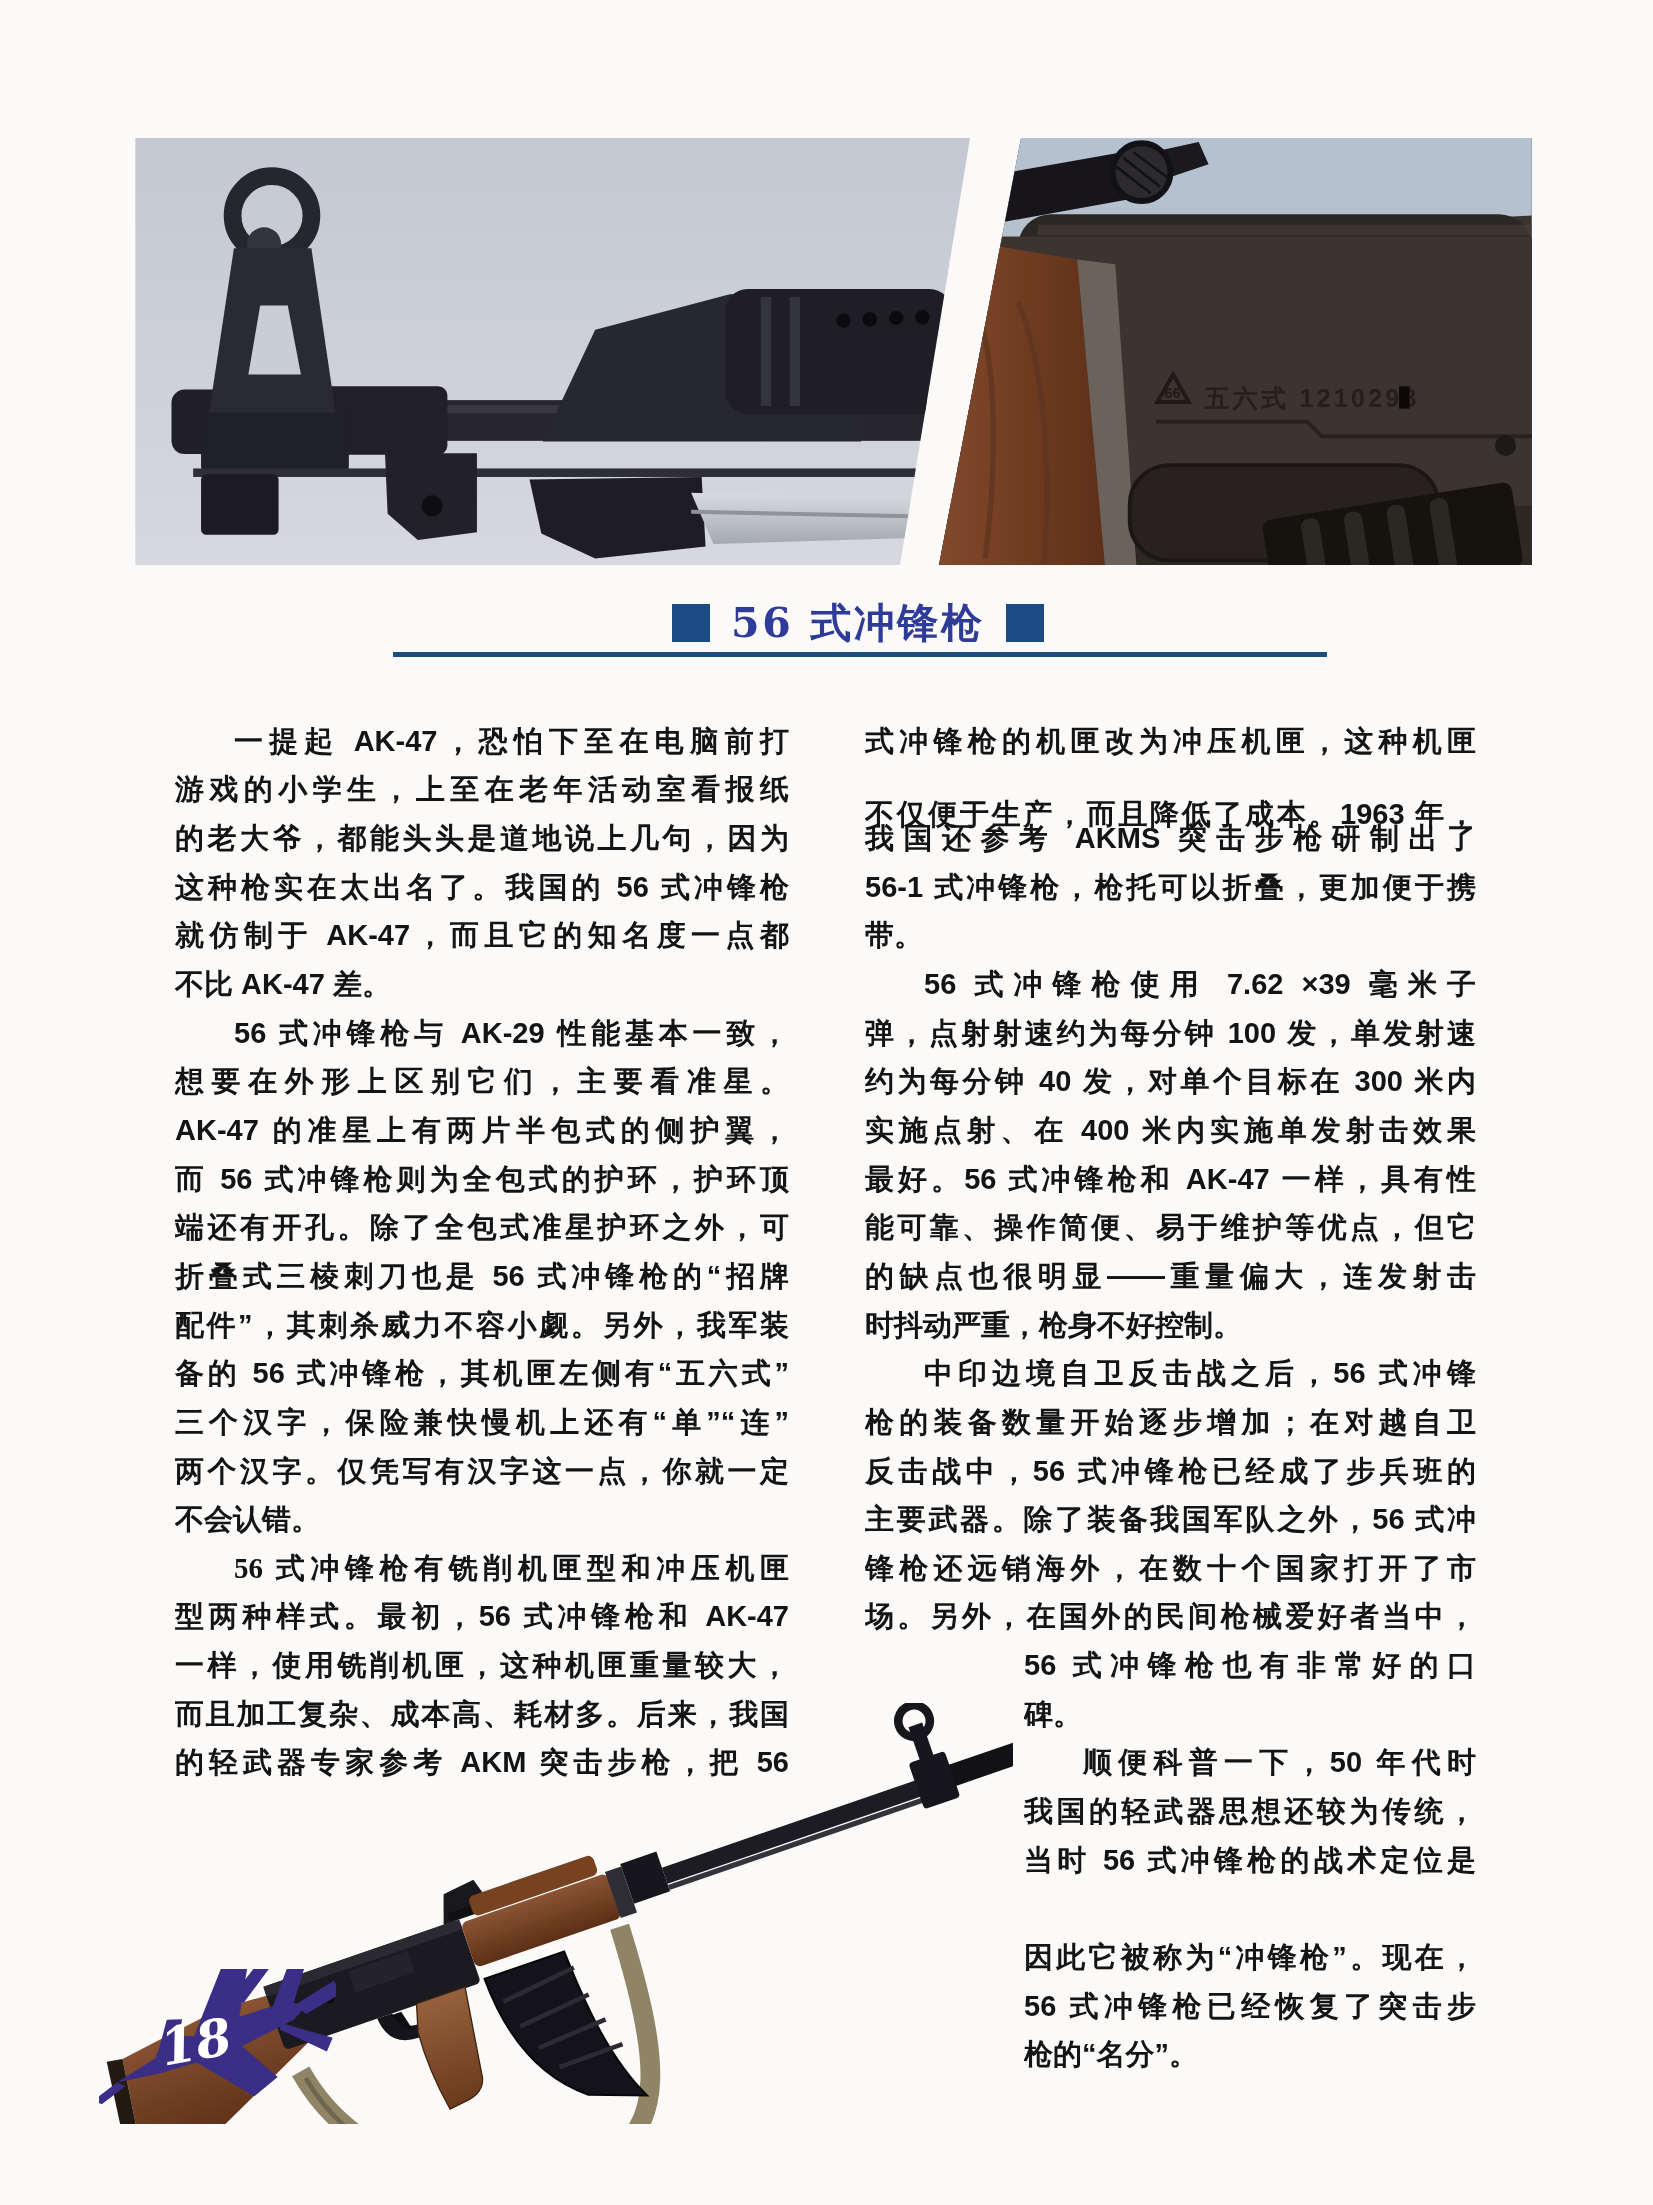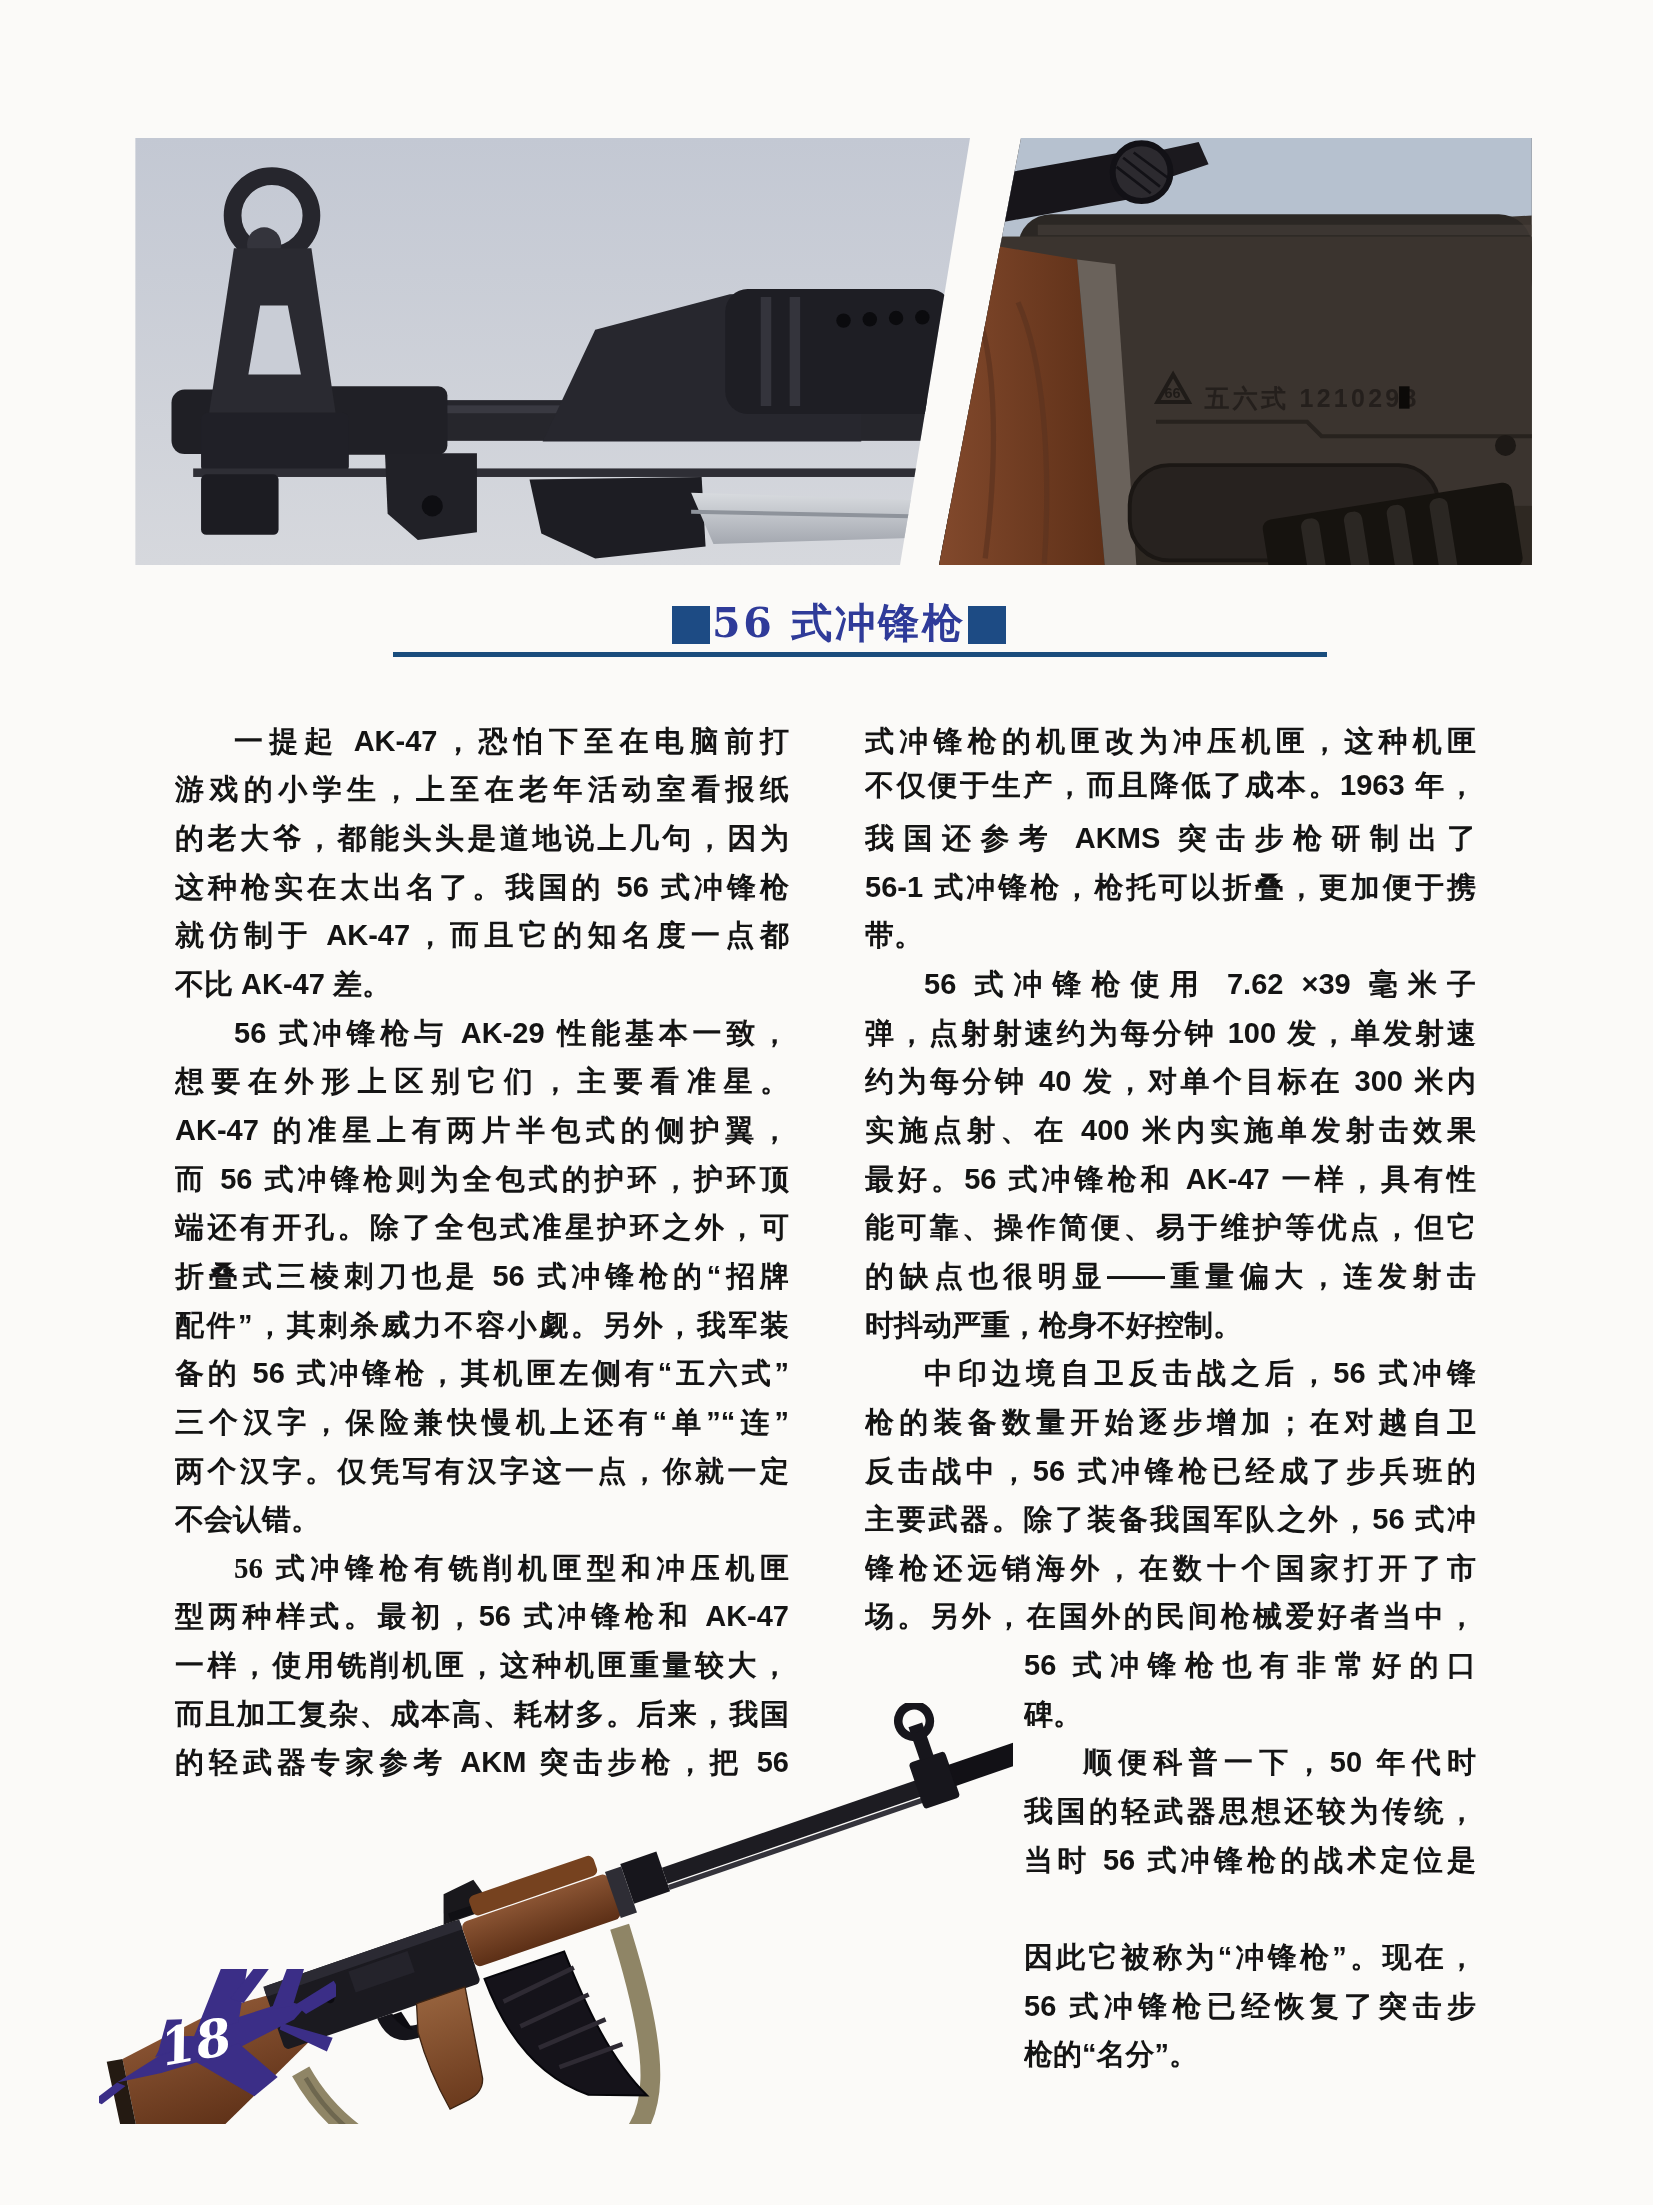--- a/index.html
+++ b/index.html
@@ -5,21 +5,21 @@
   html,body{margin:0;padding:0;}
   #page{position:relative;width:1654px;height:2205px;background:var(--bg,#fbfaf8);overflow:hidden;
         font-family:"Liberation Sans","DejaVu Sans",sans-serif;}
   
   #photos{position:absolute;left:135px;top:138px;width:1397px;height:427px;}
   .ph{position:absolute;inset:0;}
   .ph.left{clip-path:polygon(0 0,835px 0,765px 427px,0 427px);}
   .ph.right{clip-path:polygon(886px 0,1397px 0,1397px 427px,804px 427px);}
   .psvg{position:absolute;top:0;height:427px;}
   
-  #header{position:absolute;left:672px;top:602px;height:42px;display:flex;align-items:flex-end;gap:2px;}
+  #header{position:absolute;left:672px;top:602px;height:42px;display:flex;align-items:center;gap:21px;}
   .sq{width:38px;height:38px;background:var(--sq,#1d4b84);flex:0 0 auto;}
   #header .title{font-family:"DejaVu Serif","Liberation Serif",serif;font-weight:bold;
         font-size:41px;line-height:42px;color:var(--ttl,#2f3b99);letter-spacing:2.6px;white-space:nowrap;}
   #rule{position:absolute;left:393px;top:652px;width:934px;height:4.6px;background:var(--rule,#1a4d7d);}
   
   .col{position:absolute;top:0;height:1688px;}
   #col-left{left:175px;width:614px;}
   #col-right{left:853px;width:611px;margin-left:12px;}
   .line{position:absolute;left:0;width:100%;height:49px;line-height:49px;
         font-size:29px;font-weight:bold;color:var(--txt,#141414);
@@ -152,21 +152,21 @@
       <div class="line" style="top: 1447px;">两个汉字。仅凭写有汉字这一点，你就一定</div>
       <div class="line end" style="top: 1495px;">不会认错。</div>
       <div class="line ind" style="top: 1544px; font-family: Liberation Serif, serif;">56 式冲锋枪有铣削机匣型和冲压机匣</div>
       <div class="line" style="top: 1592px;">型两种样式。最初，56 式冲锋枪和 AK-47</div>
       <div class="line" style="top: 1641px;">一样，使用铣削机匣，这种机匣重量较大，</div>
       <div class="line" style="top: 1690px;">而且加工复杂、成本高、耗材多。后来，我国</div>
       <div class="line" style="top: 1738px;">的轻武器专家参考 AKM 突击步枪，把 56</div>
     </div>
   <div class="col" id="col-right">
       <div class="line" style="top: 717px;">式冲锋枪的机匣改为冲压机匣，这种机匣</div>
-      <div class="line" style="top: 761px;">不仅便于生产，而且降低了成本。1963 年，</div>
+      <div class="line" style="top: 790px;">不仅便于生产，而且降低了成本。1963 年，</div>
       <div class="line" style="top: 814px;">我国还参考 AKMS 突击步枪研制出了</div>
       <div class="line" style="top: 863px;">56-1 式冲锋枪，枪托可以折叠，更加便于携</div>
       <div class="line end" style="top: 911px;">带。</div>
       <div class="line ind" style="top: 960px;">56 式冲锋枪使用 7.62 ×39 毫米子</div>
       <div class="line" style="top: 1009px;">弹，点射射速约为每分钟 100 发，单发射速</div>
       <div class="line" style="top: 1057px;">约为每分钟 40 发，对单个目标在 300 米内</div>
       <div class="line" style="top: 1106px;">实施点射、在 400 米内实施单发射击效果</div>
       <div class="line" style="top: 1155px;">最好。56 式冲锋枪和 AK-47 一样，具有性</div>
       <div class="line" style="top: 1203px;">能可靠、操作简便、易于维护等优点，但它</div>
       <div class="line" style="top: 1252px;">的缺点也很明显——重量偏大，连发射击</div>

